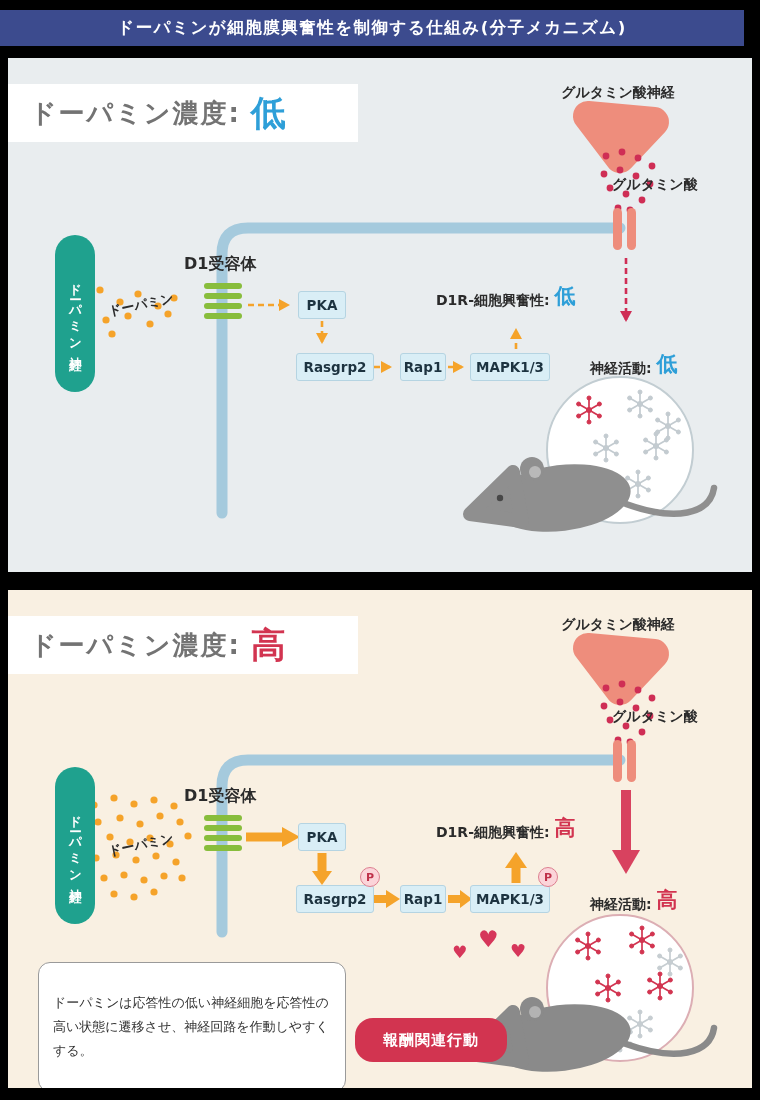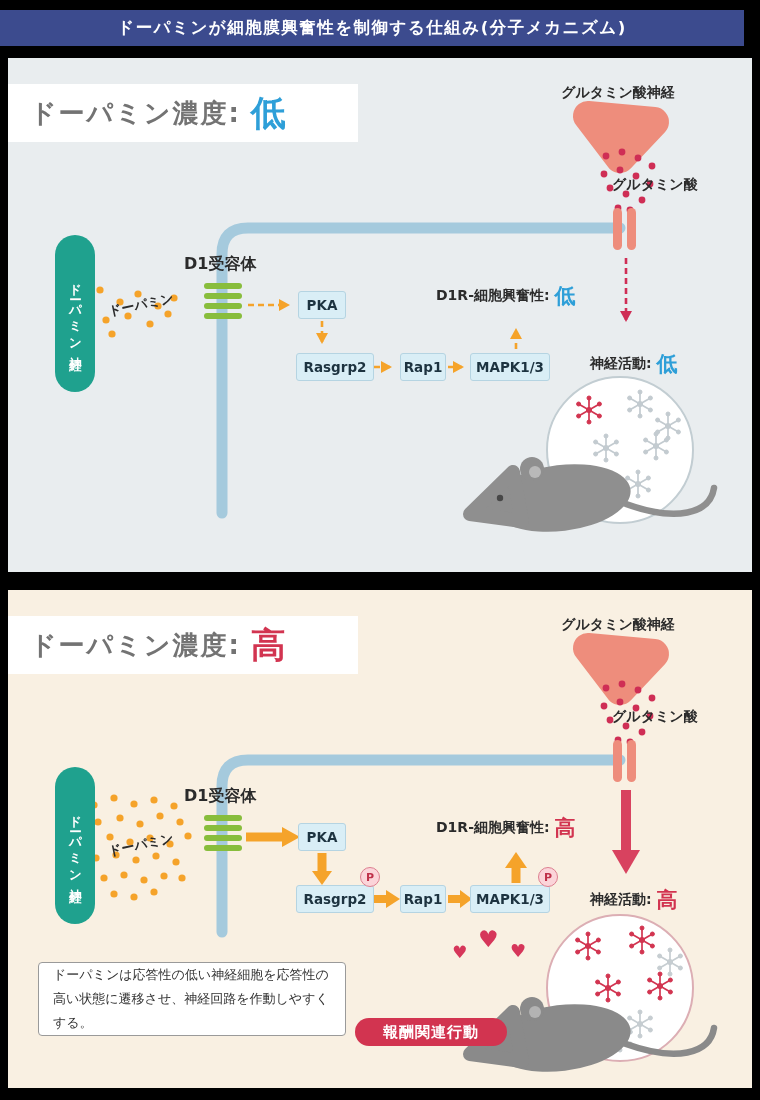--- a/index.html
+++ b/index.html
@@ -18,27 +18,27 @@
   .titlebox .v{font-size:35px;font-weight:bold;margin-left:10px}
   .v-low{color:#2e9fd8}
   .v-high{color:#d23450}
   .lbl{position:absolute;color:#2b2b2b;font-weight:bold;white-space:nowrap}
   .glu-label{font-size:14px}
   .small-label{font-size:13px}
   .d1-label{font-size:16px}
   .node{position:absolute;background:#d9eef6;border:1px solid #b5d4e2;border-radius:3px;display:flex;align-items:center;justify-content:center;font-weight:bold;color:#1d3340;font-size:13.5px;z-index:2}
   .pill{position:absolute;left:47px;top:177px;width:40px;height:157px;background:#1fa18e;border-radius:21px;display:flex;align-items:center;justify-content:center;z-index:2}
   .pill span{writing-mode:vertical-rl;text-orientation:upright;color:#fff;font-size:12.5px;font-weight:bold;letter-spacing:3px}
-  .kv{position:absolute;display:flex;align-items:center;white-space:nowrap;z-index:2}
+  .kv{position:absolute;display:flex;align-items:flex-end;white-space:nowrap;z-index:2}
   .kv .k{font-size:14px;font-weight:bold;color:#2b2b2b}
   .kv .val{font-size:21px;font-weight:bold;margin-left:5px}
   .pcirc{position:absolute;width:20px;height:20px;border-radius:50%;background:#fbd4d9;border:1.5px solid #dd7f90;color:#bf3049;font-size:11px;font-weight:bold;display:flex;align-items:center;justify-content:center;z-index:3}
   .heart{position:absolute;color:#d6365a;z-index:3}
-  .badge{position:absolute;left:347px;top:428px;width:152px;height:28px;background:#d23450;border-radius:18px;color:#fff;display:flex;align-items:center;justify-content:center;font-size:15px;font-weight:bold;letter-spacing:1px;z-index:4}
-  .note{position:absolute;left:30px;top:372px;width:308px;background:#fff;border:1px solid #9a9a9a;border-radius:4px;padding:0 14px;font-size:13px;line-height:1.85;color:#333;z-index:4}
+  .badge{position:absolute;left:347px;top:428px;width:152px;height:44px;background:#d23450;border-radius:18px;color:#fff;display:flex;align-items:center;justify-content:center;font-size:15px;font-weight:bold;letter-spacing:1px;z-index:4}
+  .note{position:absolute;left:30px;top:372px;width:308px;background:#fff;border:1px solid #9a9a9a;border-radius:12px;padding:28px 14px;font-size:13px;line-height:1.85;color:#333;z-index:4}
 </style>
 </head>
 <body>
 
 <div class="stage">
 
   <div class="hdr">
     <span>ドーパミンが細胞膜興奮性を制御する仕組み(分子メカニズム)</span>
   </div>
 

